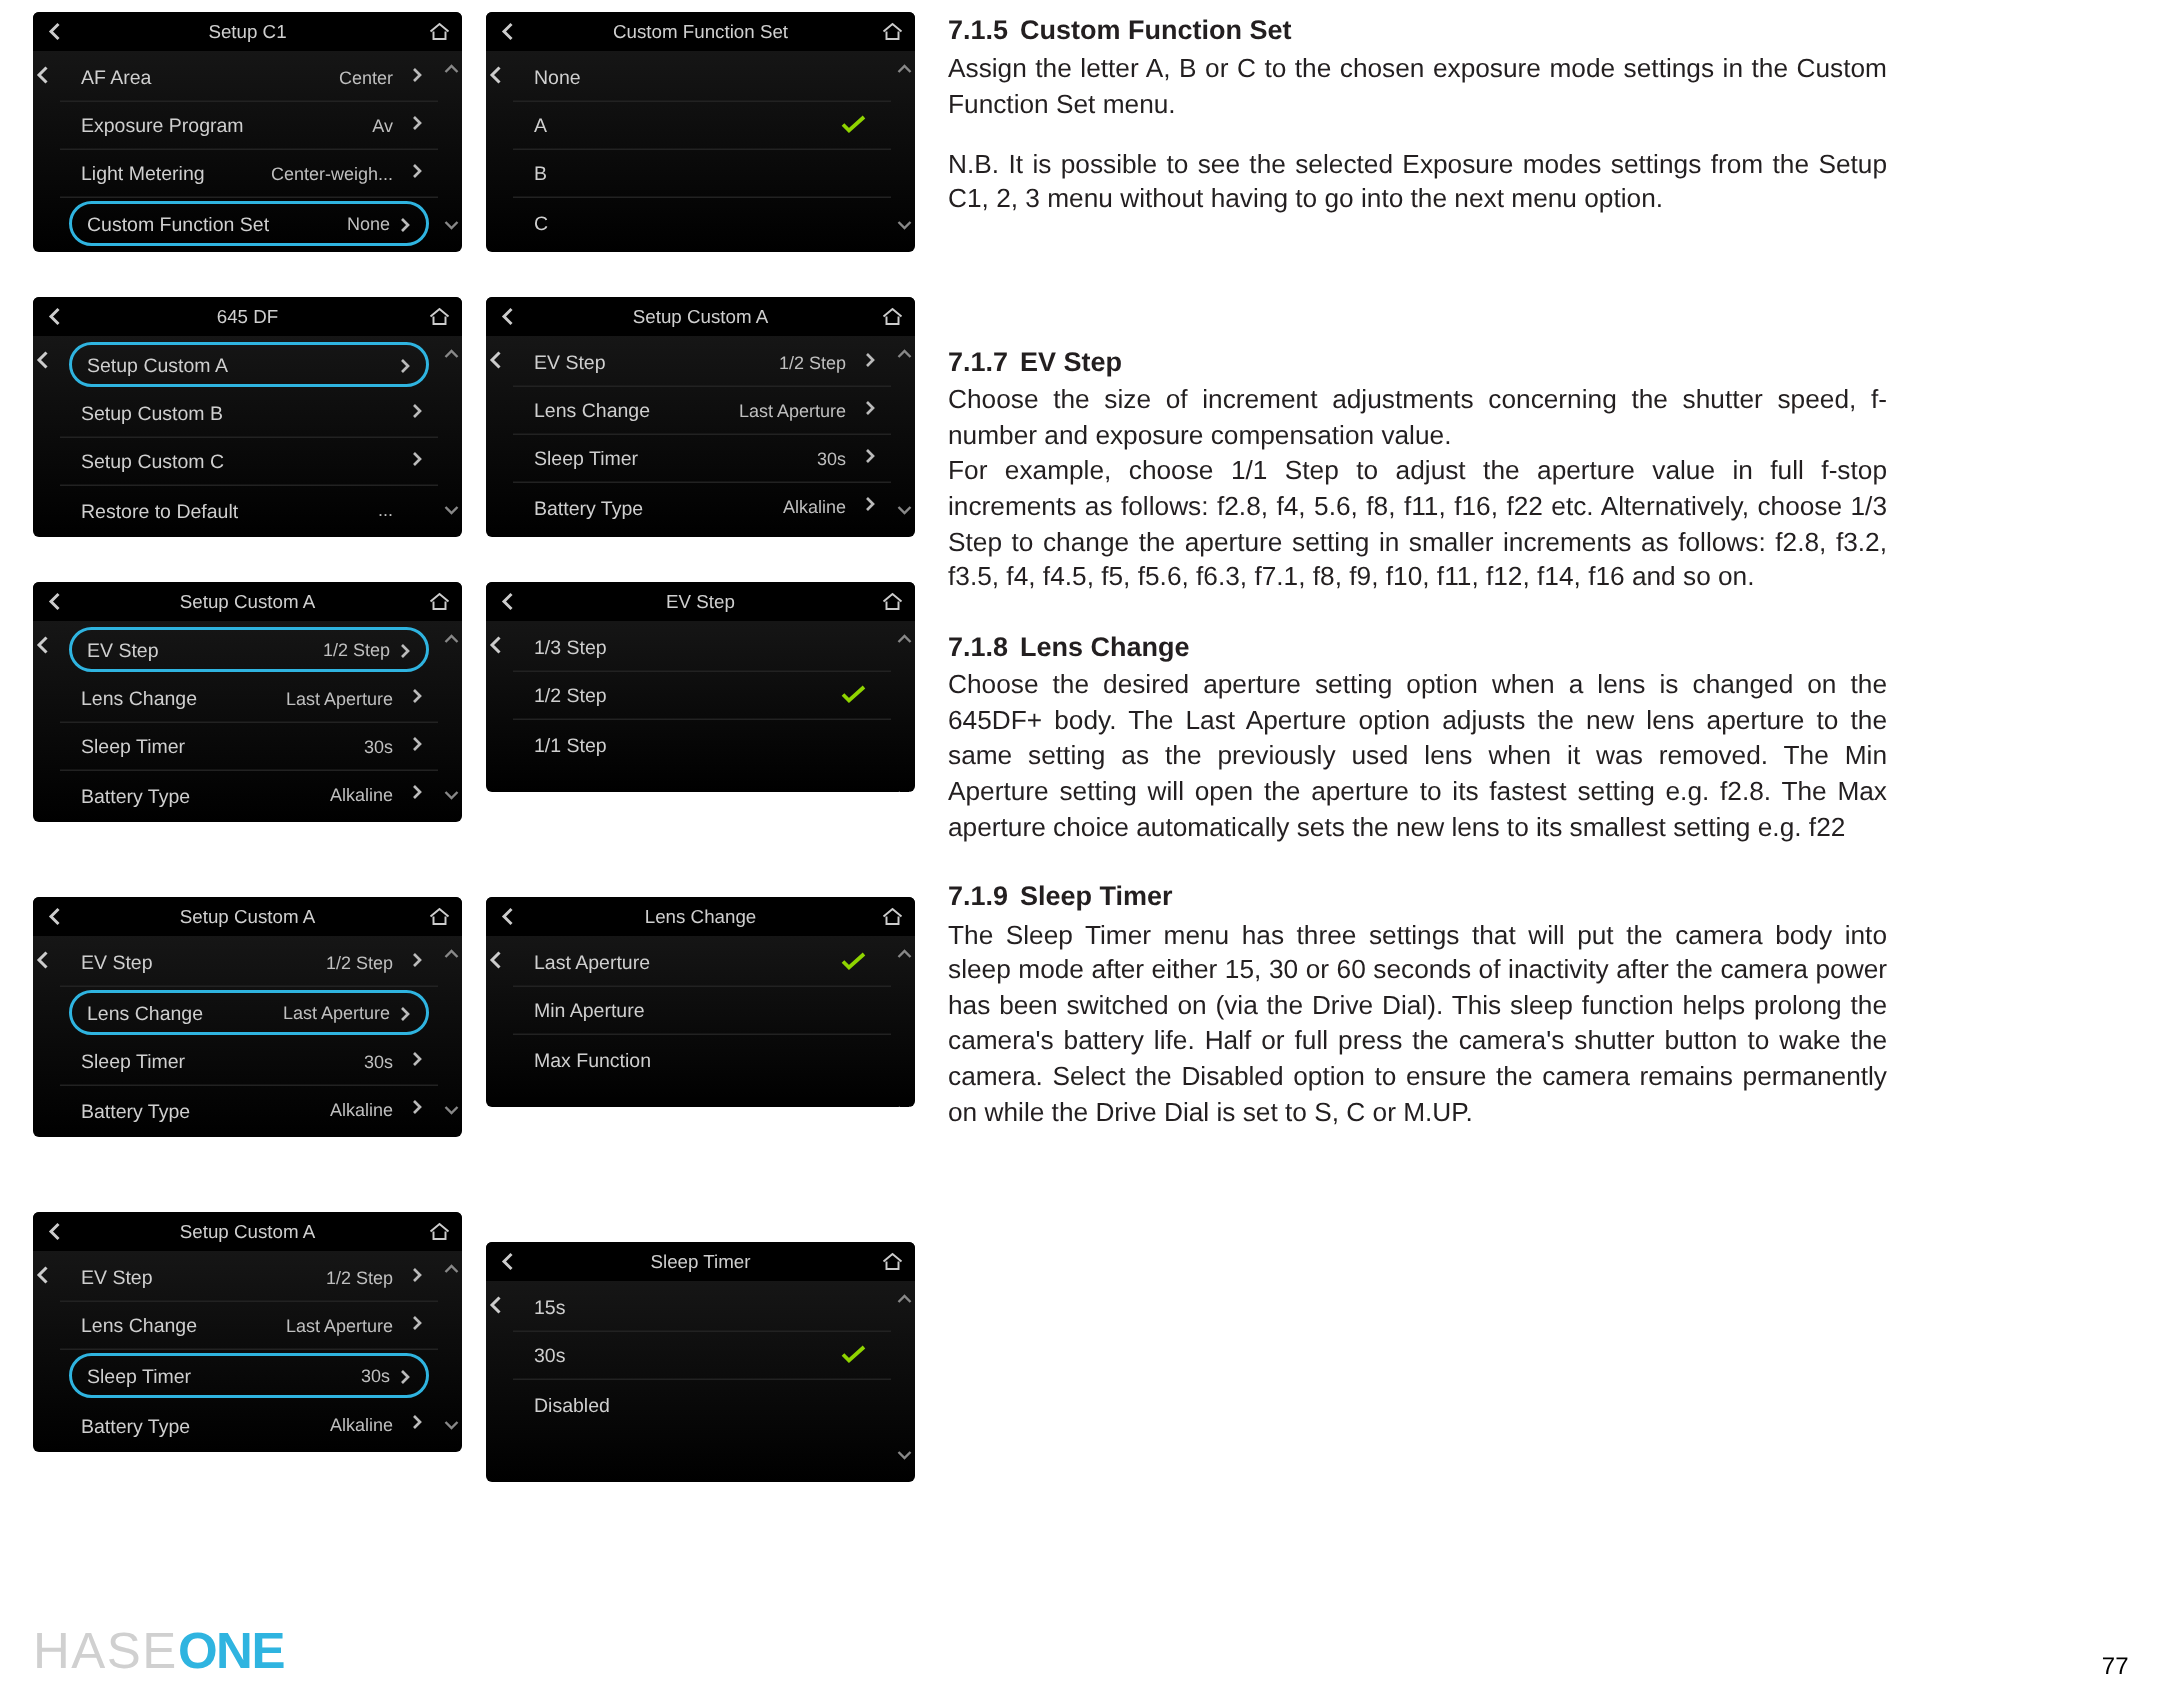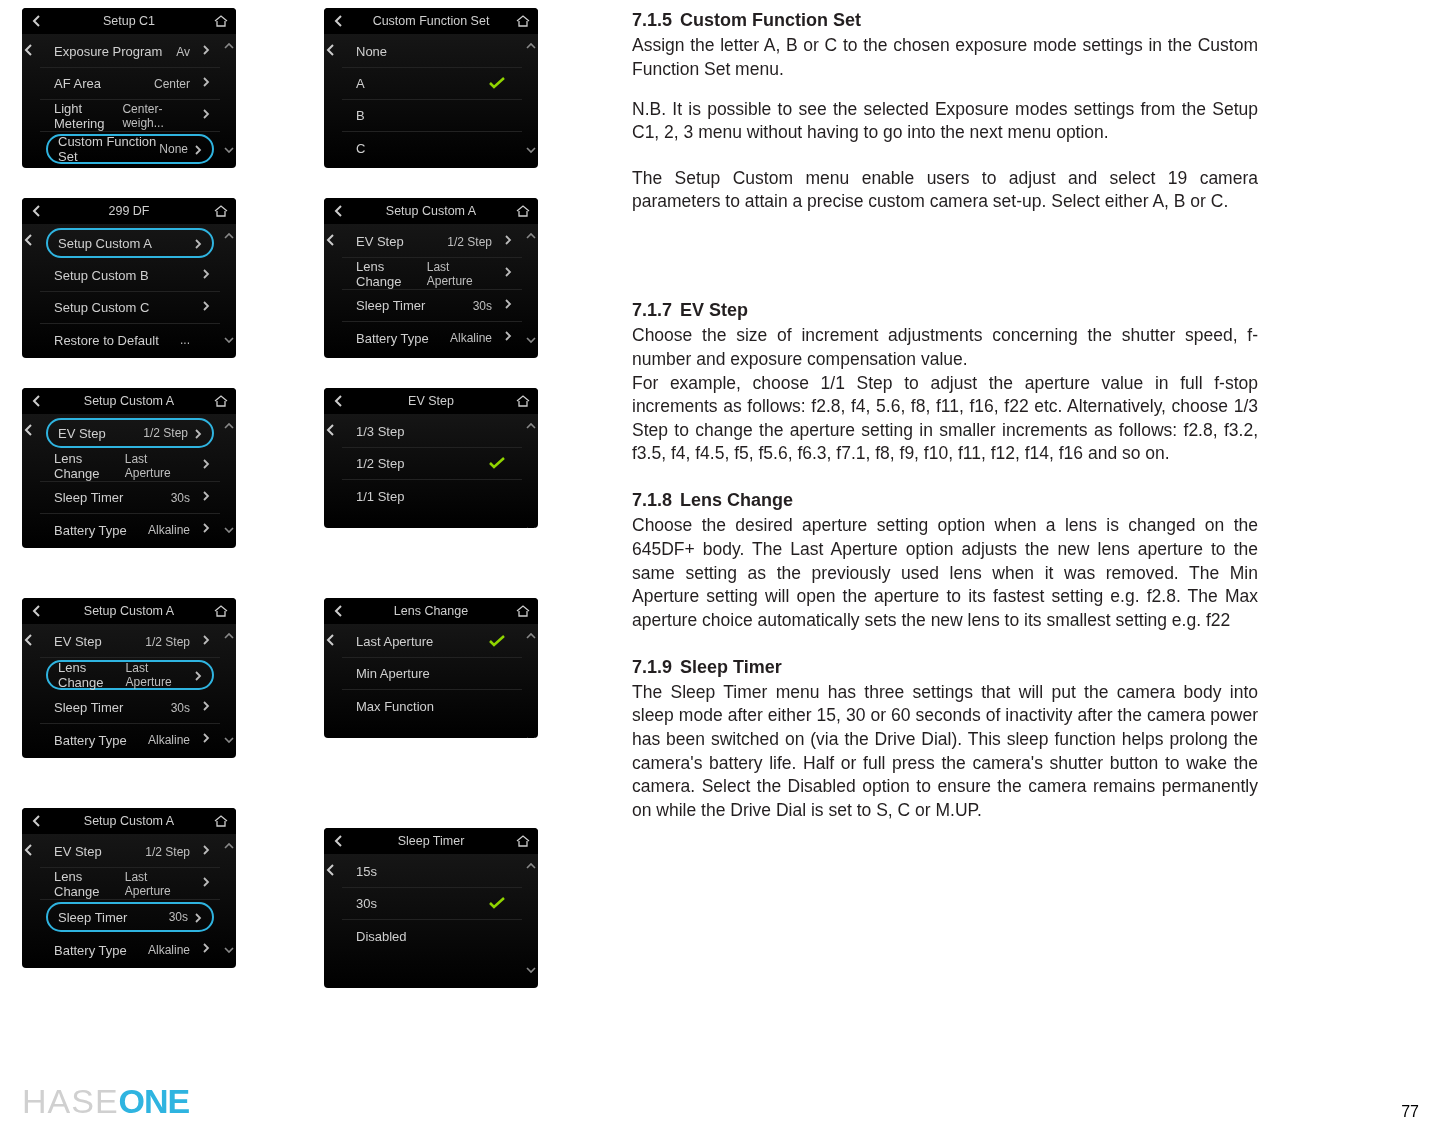--- a/index.html
+++ b/index.html
@@ -11,21 +11,21 @@
     position: relative;
     color: #231f20;
   }
 
   
   .screens-col { position: absolute; width: 270px; }
   .col-a { left: 22px; top: 8px; }
   .col-b { left: 324px; top: 8px; }
 
   .screen {
-    width: 214px;
+    width: 286px;
     height: 160px;
     background: linear-gradient(#1a1a1a,#000);
     border-radius: 4px;
     color: #d9d9d9;
     position: relative;
     margin-bottom: 30px;
     overflow: hidden;
     font-size: 13px;
   }
 
@@ -151,31 +151,31 @@
         <svg width="10" height="8" viewBox="0 0 10 8">
           <path d="M1 6 L5 2 L9 6" stroke="#888" stroke-width="1.6" fill="none"></path>
         </svg>
         <span style="flex:1"></span>
         <svg width="10" height="8" viewBox="0 0 10 8">
           <path d="M1 2 L5 6 L9 2" stroke="#888" stroke-width="1.6" fill="none"></path>
         </svg>
       </div>
       <div class="rows" style="margin:0 16px 0 18px">
         <div class="row">
+          <span class="label">AF Area</span>
+          <span class="value">Center</span>
+          <span class="chev">
+            <svg width="8" height="10" viewBox="0 0 8 10">
+              <path d="M2 1 L6 5 L2 9" stroke="#bbb" stroke-width="1.8" fill="none"></path>
+            </svg>
+          </span>
+        </div>
+        <div class="row">
           <span class="label">Exposure Program</span>
           <span class="value">Av</span>
-          <span class="chev">
-            <svg width="8" height="10" viewBox="0 0 8 10">
-              <path d="M2 1 L6 5 L2 9" stroke="#bbb" stroke-width="1.8" fill="none"></path>
-            </svg>
-          </span>
-        </div>
-        <div class="row">
-          <span class="label">AF Area</span>
-          <span class="value">Center</span>
           <span class="chev">
             <svg width="8" height="10" viewBox="0 0 8 10">
               <path d="M2 1 L6 5 L2 9" stroke="#bbb" stroke-width="1.8" fill="none"></path>
             </svg>
           </span>
         </div>
         <div class="row">
           <span class="label">Light Metering</span>
           <span class="value">Center-weigh...</span>
           <span class="chev">
@@ -195,21 +195,21 @@
         </div>
       </div>
     </div>
   <div class="screen">
       <div class="titlebar">
         <span class="back">
           <svg width="10" height="12" viewBox="0 0 10 12">
             <path d="M7 1 L2 6 L7 11" stroke="#ccc" stroke-width="2" fill="none"></path>
           </svg>
         </span>
-        <span>299 DF</span>
+        <span>645 DF</span>
         <span class="home">
           <svg width="14" height="12" viewBox="0 0 14 12">
             <path d="M1 6 L7 1 L13 6 M3 6 V11 H11 V6" stroke="#ccc" stroke-width="1.3" fill="none"></path>
           </svg>
         </span>
       </div>
       <div class="side-back">
         <svg width="10" height="12" viewBox="0 0 10 12">
           <path d="M7 1 L2 6 L7 11" stroke="#ccc" stroke-width="2" fill="none"></path>
         </svg>
@@ -720,21 +720,20 @@
     <div class="sec-head">
       <span class="num">7.1.5</span>
       <span>Custom Function Set</span>
     </div>
     <p>Assign the letter A, B or C to the chosen exposure mode settings in the Custom Function Set menu.</p>
     <div style="height:16px"></div>
     <p>N.B. It is possible to see the selected Exposure modes settings from the Setup C1, 2, 3 menu without having to go into the next menu option.</p>
   </div>
 
   <div class="sec">
-    <p>The Setup Custom menu enable users to adjust and select 19 camera parameters to attain a precise custom camera set-up. Select either A, B or C.</p>
   </div>
 
   <div class="spacer-lg"></div>
   <div style="height:22px"></div>
 
   <div class="sec">
     <div class="sec-head">
       <span class="num">7.1.7</span>
       <span>EV Step</span>
     </div>

